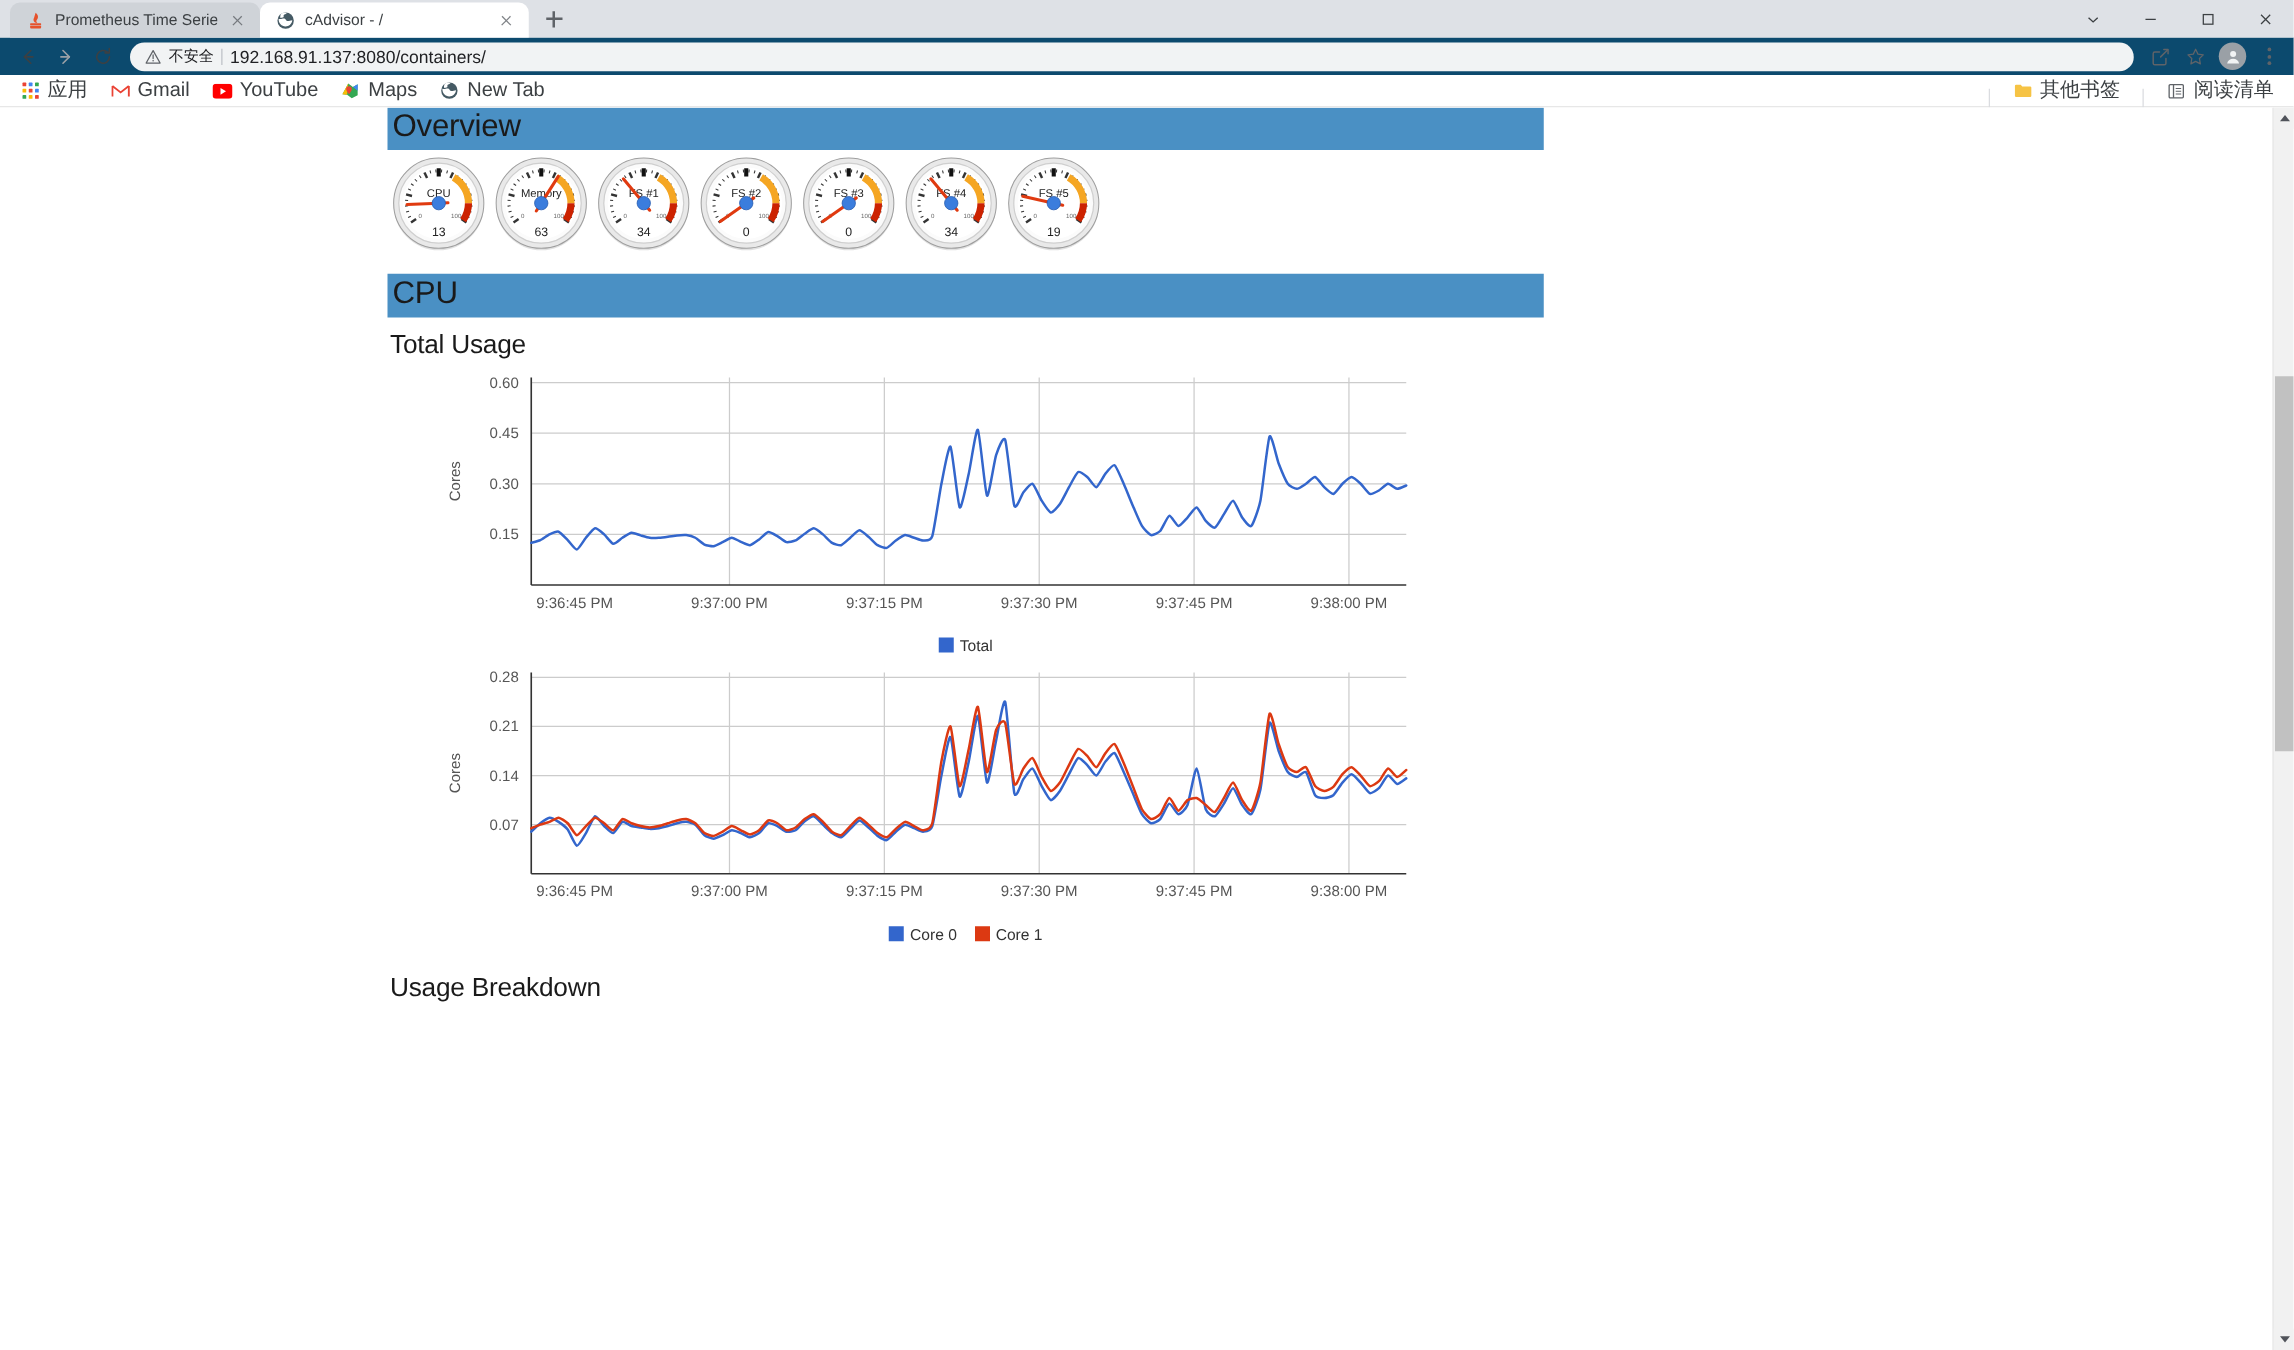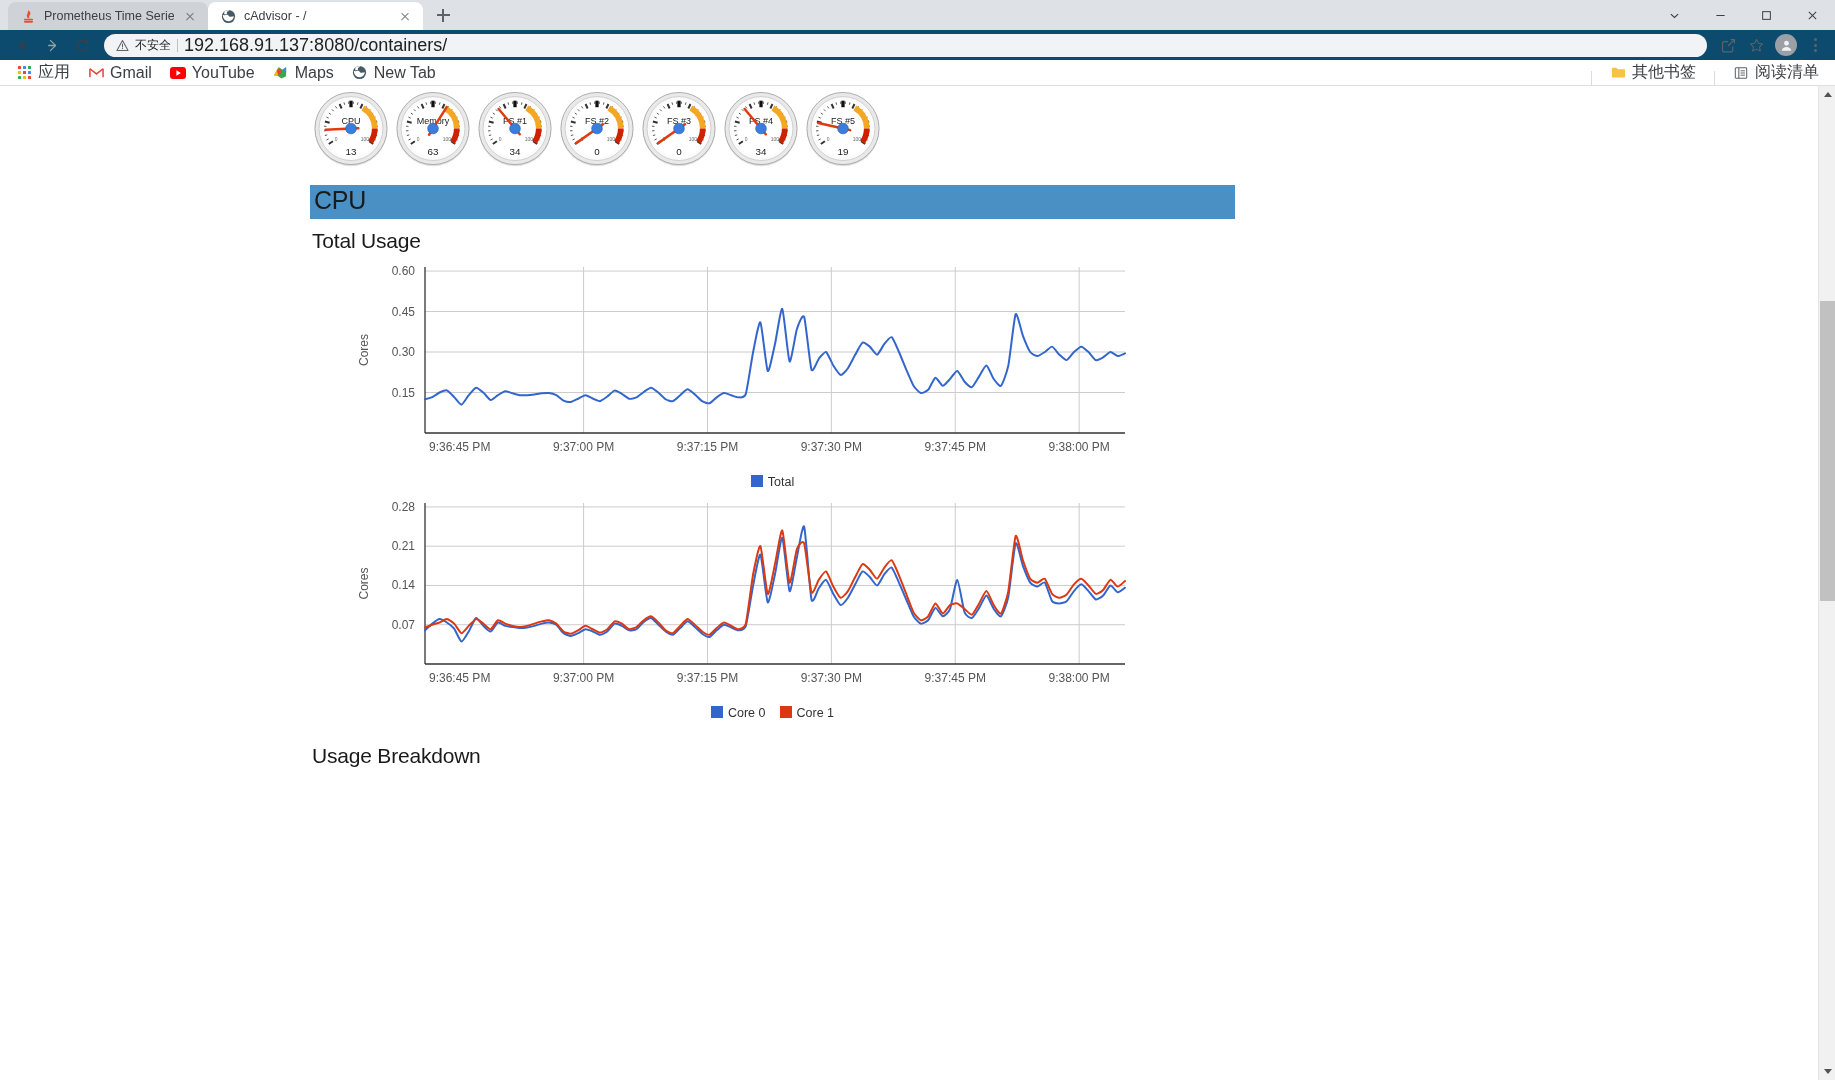--- a/index.html
+++ b/index.html
@@ -50,21 +50,21 @@
   }
   .navbtn { width: 28px; height: 28px; display: flex; align-items: center; justify-content: center; color: #5f6368; font-size: 15px; }
   .omnibox {
     flex: 1; height: 23px; background: #f1f3f4; border-radius: 12px;
     display: flex; align-items: center; padding: 0 12px; margin: 0 6px; gap: 6px;
     font-size: 12.5px; color: #202124; min-width: 0;
   }
   .warn-tri { width: 13px; height: 12px; position: relative; flex: 0 0 13px; }
   .insecure { color: #202124; font-size: 12px; white-space: nowrap; }
   .omni-sep { width: 1px; height: 13px; background: #bdc1c6; }
-  .omni-url { color: #202124; font-size: 18px; white-space: nowrap; overflow: hidden; }
+  .omni-url { color: #202124; font-size: 14px; white-space: nowrap; overflow: hidden; }
   .tool-icon { width: 26px; height: 26px; display: flex; align-items: center; justify-content: center; color: #5f6368; }
   .avatar-btn { width: 22px; height: 22px; border-radius: 50%; background: #9aa0a6; display: flex; align-items: center; justify-content: center; margin: 0 4px; }
   .kebab { width: 24px; height: 24px; display: flex; flex-direction: column; align-items: center; justify-content: center; gap: 2.4px; }
   .kebab i { width: 3px; height: 3px; border-radius: 50%; background: #5f6368; display: block; }
 
   .bookmarks {
     height: 26px; background: #ffffff; display: flex; align-items: center;
     padding: 0 8px; gap: 2px; font-size: 16px; color: #3c4043;
     border-bottom: 1px solid #e0e0e0;
   }
@@ -311,20 +311,21 @@
         </span>
         <span>阅读清单</span>
       </div>
     </div>
   </div>
 
   <div class="viewport">
     <div class="page">
       <div class="content">
 
+        <div class="sec-head">Overview</div>
 
         <div class="gauges">
 
         <div class="gauge-wrap">
               <svg width="82" height="82" viewBox="0 0 100 100">
                 <circle cx="50" cy="49" r="44" fill="#bdbdbd" opacity=".45"></circle>
                 <circle cx="50" cy="47" r="44" fill="#e9e9e9" stroke="#9e9e9e" stroke-width="1"></circle>
                 <circle cx="50" cy="47" r="39" fill="#fbfbfb" stroke="#cfcfcf" stroke-width="1.2"></circle>
                 <circle cx="50" cy="47" r="35" fill="#ffffff"></circle>
                 <line x1="27.882894804197214" y1="62.48656378147824" x2="22.967982538463264" y2="65.9280223995845" stroke="#333" stroke-width="2.4"></line>

